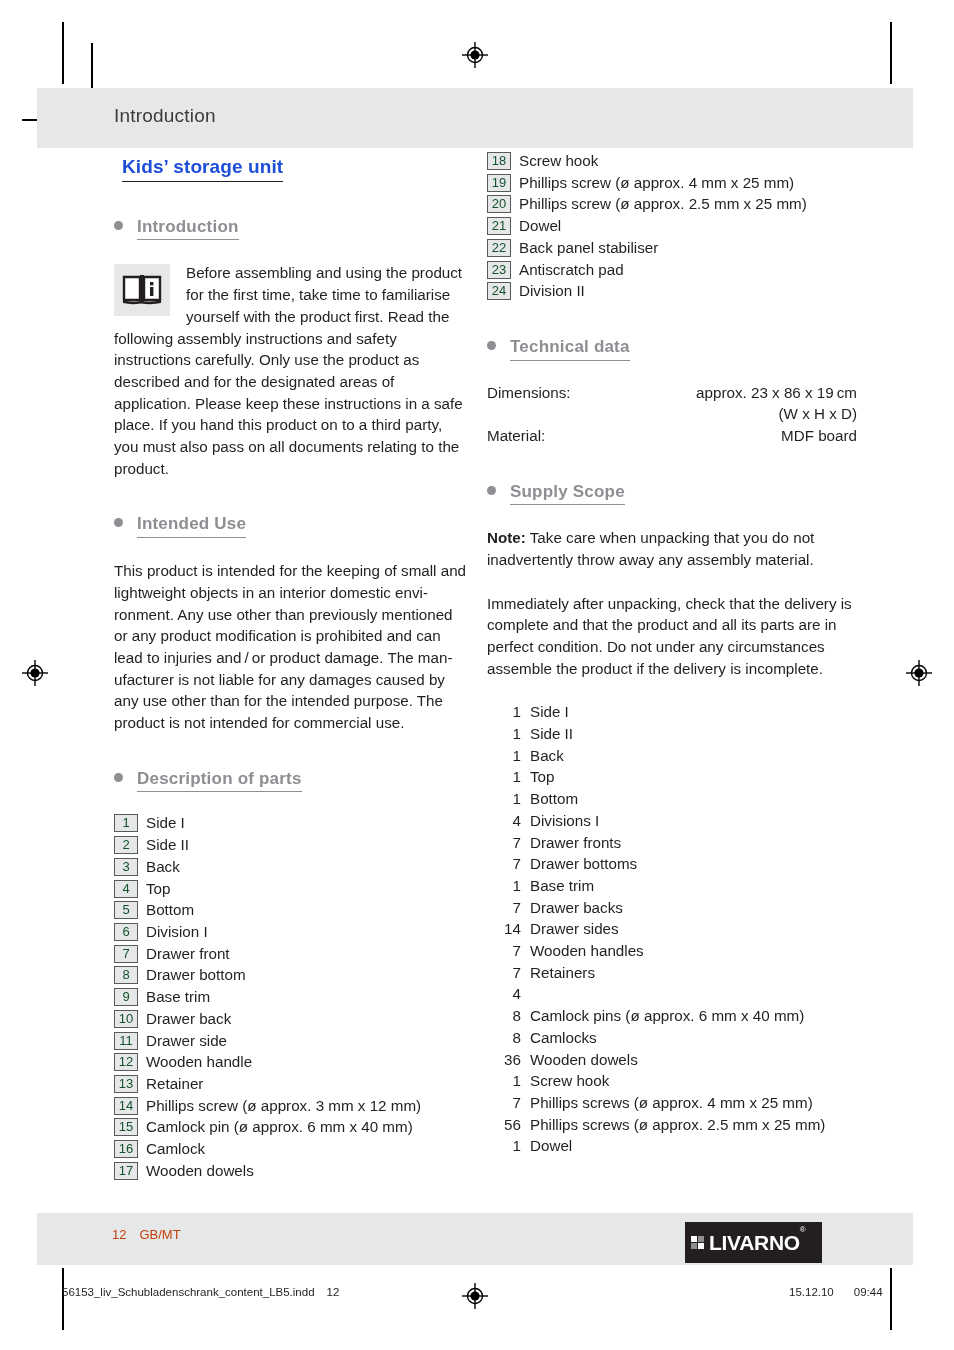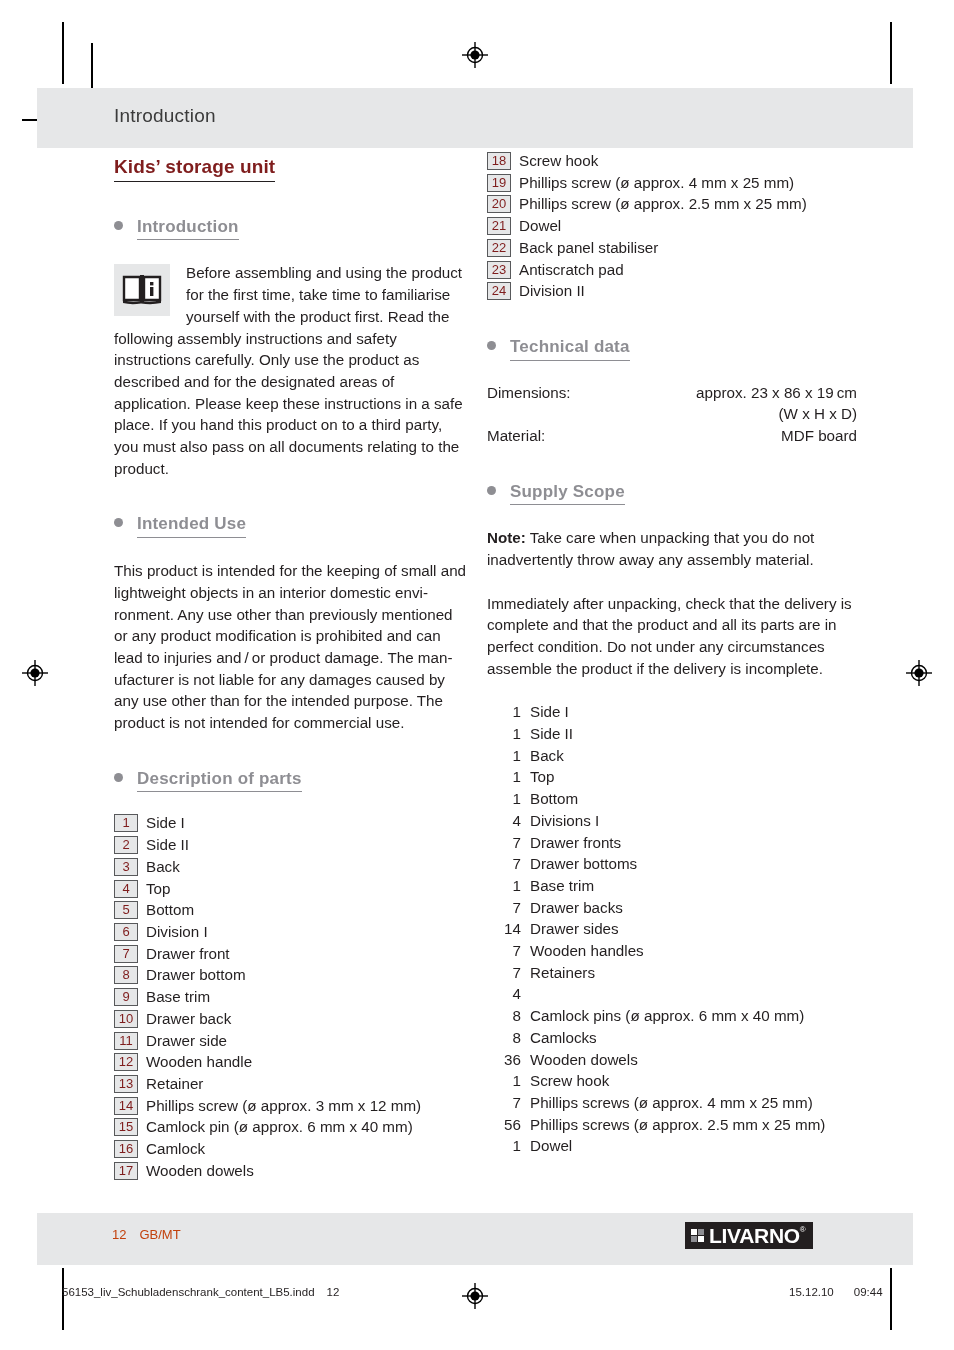--- a/index.html
+++ b/index.html
@@ -56,26 +56,26 @@
     line-height: 21.7px;
     color: #231f20;
   }
   #col-left  { left: 114px; width: 356px; }
   #col-right { left: 487px; width: 370px; }
 
   
   .doc-title {
     font-size: 19px;
     font-weight: bold;
-    color: #7f1d1d;
+    color: #1d4ed8;
     letter-spacing: .1px;
     display: inline-block;
     border-bottom: 1.6px solid #231f20;
     padding-bottom: 3px;
-    margin: 6px 0 0 0;
+    margin: 6px 0 0 8px;
   }
 
   .h2 {
     display: flex;
     align-items: baseline;
     margin: 34px 0 0 0;
   }
   .h2 .bullet {
     width: 9px;
     height: 9px;
@@ -118,21 +118,21 @@
     display: flex;
     align-items: baseline;
     line-height: 21.7px;
   }
   .part-num {
     flex: 0 0 auto;
     min-width: 20px;
     height: 16px;
     border: 1px solid #58595b;
     background: #e6e7e8;
-    color: #7f1d1d;
+    color: #14532d;
     font-size: 13px;
     line-height: 16px;
     text-align: center;
     margin-right: 8px;
     padding: 0 1px;
     box-sizing: content-box;
     position: relative;
     top: -1px;
   }
   .part-label { flex: 1 1 auto; }
@@ -162,25 +162,25 @@
     top: 1227px;
     font-size: 13px;
     color: #c2410c;
   }
   #footer-page .pg { margin-right: 13px; }
 
   #livarno-logo {
     position: absolute;
     left: 685px;
     top: 1222px;
-    height: 27px;
+    height: 41px;
     background: #231f20;
     display: flex;
     align-items: center;
-    padding: 0 7px 0 6px;
+    padding: 0 16px 0 6px;
   }
   #livarno-grid {
     width: 13px;
     height: 13px;
     display: grid;
     grid-template-columns: 1fr 1fr;
     grid-template-rows: 1fr 1fr;
     gap: 1.5px;
     margin-right: 5px;
   }

